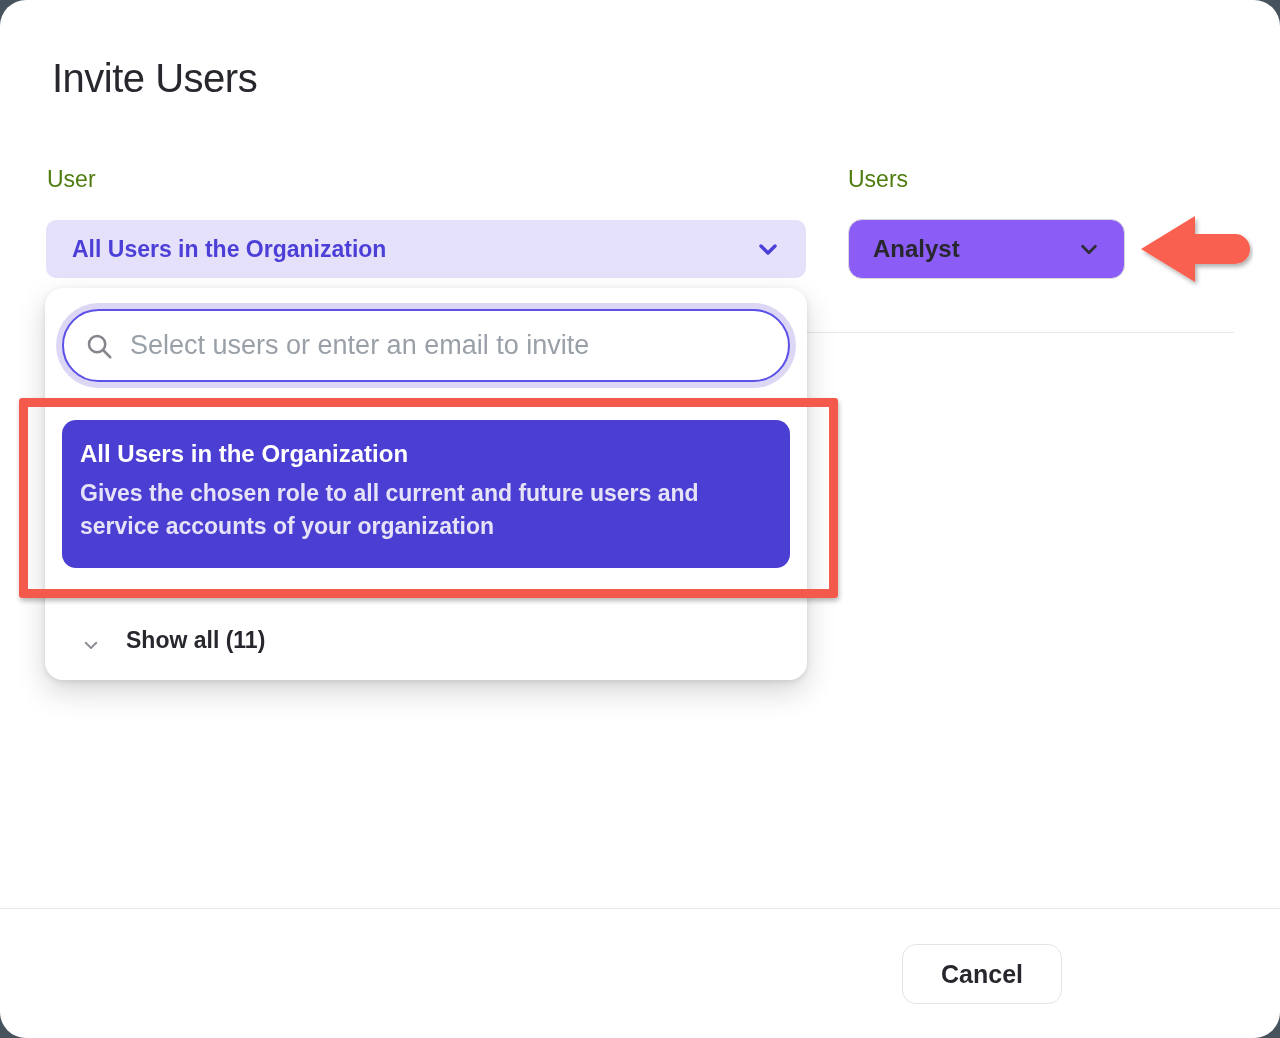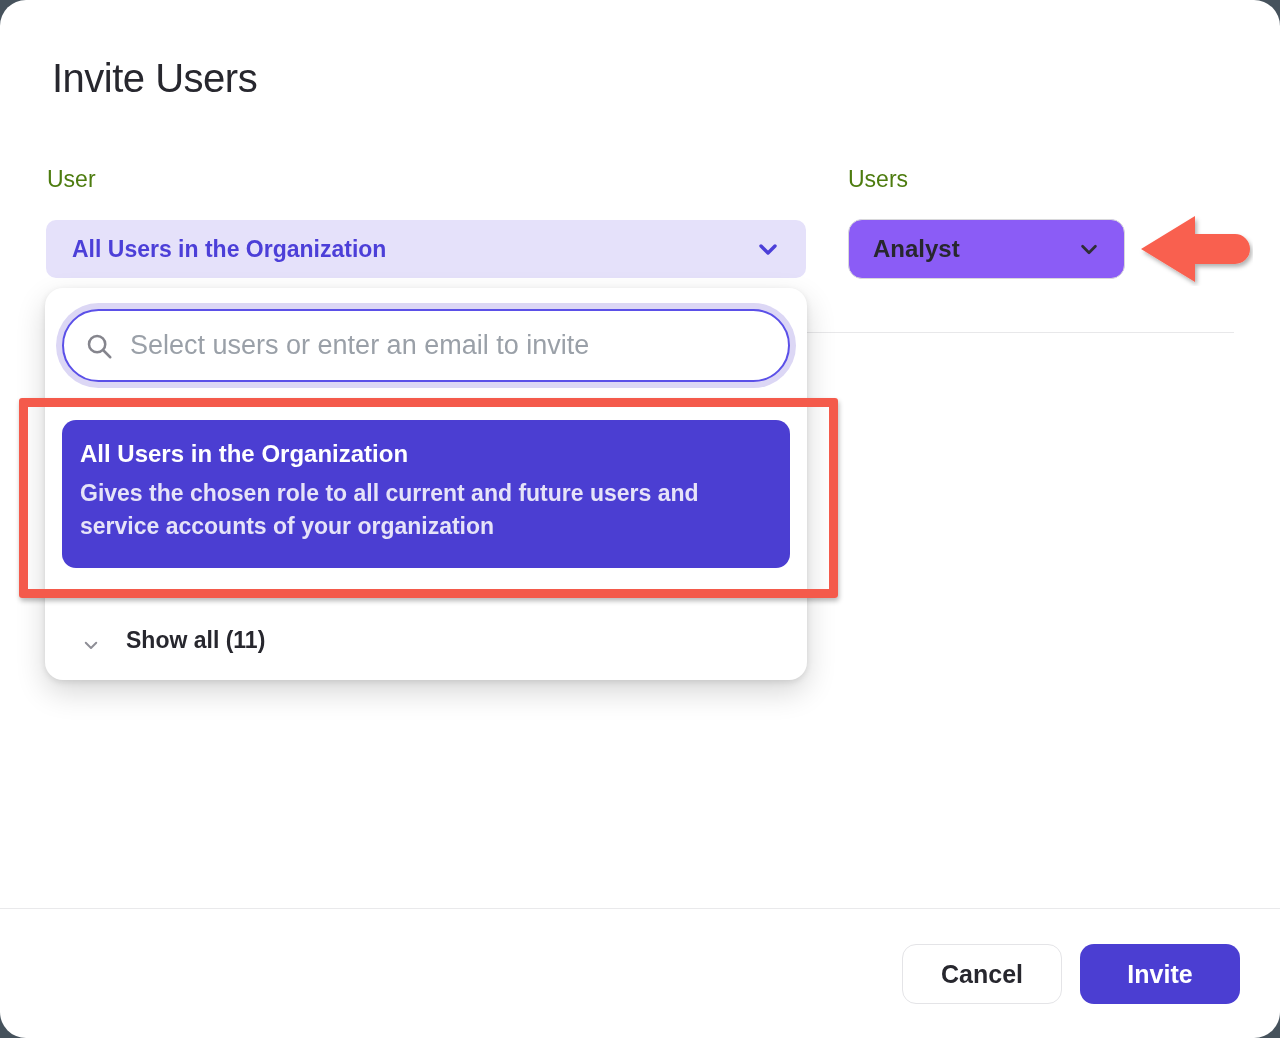--- a/index.html
+++ b/index.html
@@ -264,15 +264,14 @@
     <defs>
       <filter id="arrowShadow" x="-20%" y="-20%" width="150%" height="150%">
         <feDropShadow dx="2" dy="3" stdDeviation="2" flood-color="#000000" flood-opacity="0.30"></feDropShadow>
       </filter>
     </defs>
     <path d="M2 37 L56 4 L56 22 L96 22 A15 15 0 0 1 96 52 L56 52 L56 70 Z" fill="#f9604f" filter="url(#arrowShadow)"></path>
   </svg>
 
   <div class="footer-divider"></div>
   <button class="btn btn-cancel">Cancel</button>
-  <button class="btn btn-invite">Invite</button>
 
 </div>
 
 </body></html>

